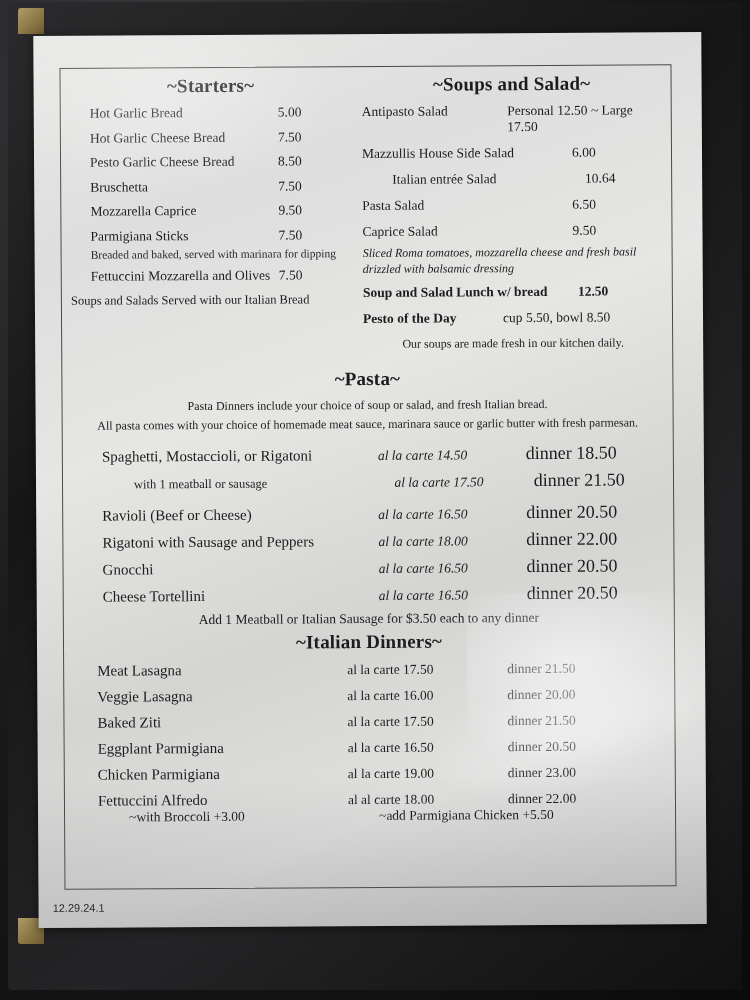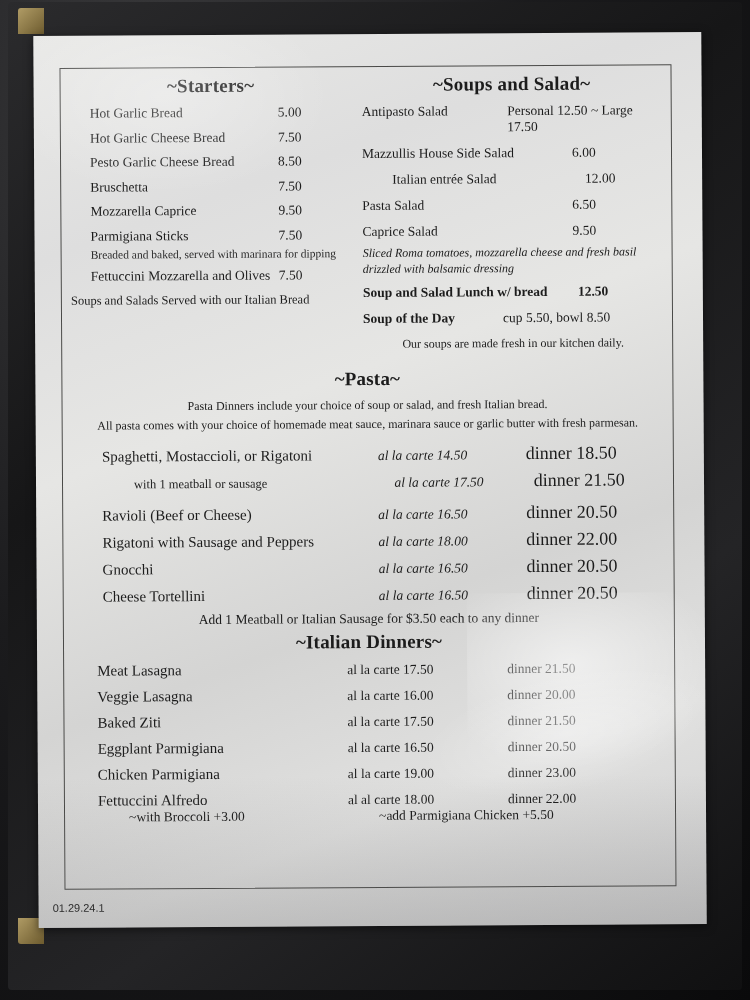--- a/index.html
+++ b/index.html
@@ -275,42 +275,42 @@
             <span class="sp1">Personal  12.50  ~  Large  17.50</span>
           </div>
 
           <div class="srow">
             <span class="snm" style="width:210px">Mazzullis House Side Salad</span>
             <span class="sp2">6.00</span>
           </div>
 
           <div class="srow">
             <span class="snm indent" style="width:210px">Italian entrée Salad</span>
-            <span class="sp2">12.00</span>
+            <span class="sp2">10.64</span>
           </div>
 
           <div class="srow">
             <span class="snm" style="width:210px">Pasta Salad</span>
             <span class="sp2">6.50</span>
           </div>
 
           <div class="srow">
             <span class="snm" style="width:210px">Caprice Salad</span>
             <span class="sp2">9.50</span>
           </div>
 
           <div class="italic-note">Sliced Roma tomatoes, mozzarella cheese and fresh basil drizzled with balsamic dressing</div>
 
           <div class="srow bold">
             <span class="snm" style="width:215px">Soup and Salad Lunch w/ bread</span>
             <span class="sp2">12.50</span>
           </div>
 
           <div class="srow bold">
-            <span class="snm" style="width:140px">Soup of the Day</span>
+            <span class="snm" style="width:140px">Pesto of the Day</span>
             <span class="sp1" style="font-weight:normal">cup  5.50,   bowl  8.50</span>
           </div>
 
           <div class="note-center">Our soups are made fresh in our kitchen daily.</div>
         </div>
       </div>
 
       <div class="pasta-block">
         <h2 class="section hdr-pasta">~Pasta~</h2>
         <div class="note-center">Pasta Dinners include your choice of soup or salad, and fresh Italian bread.</div>
@@ -390,15 +390,15 @@
           <span class="fo2">~add Parmigiana Chicken  +5.50</span>
         </div>
       </div>
     </div>
 
     <div class="glare3"></div>
     <div class="glare1"></div>
     <div class="glare2"></div>
     <div class="shade-bottom"></div>
 
-    <div class="date-stamp">01.29.24.1</div>
+    <div class="date-stamp">12.29.24.1</div>
   </div>
 </div>
 
 </body></html>

